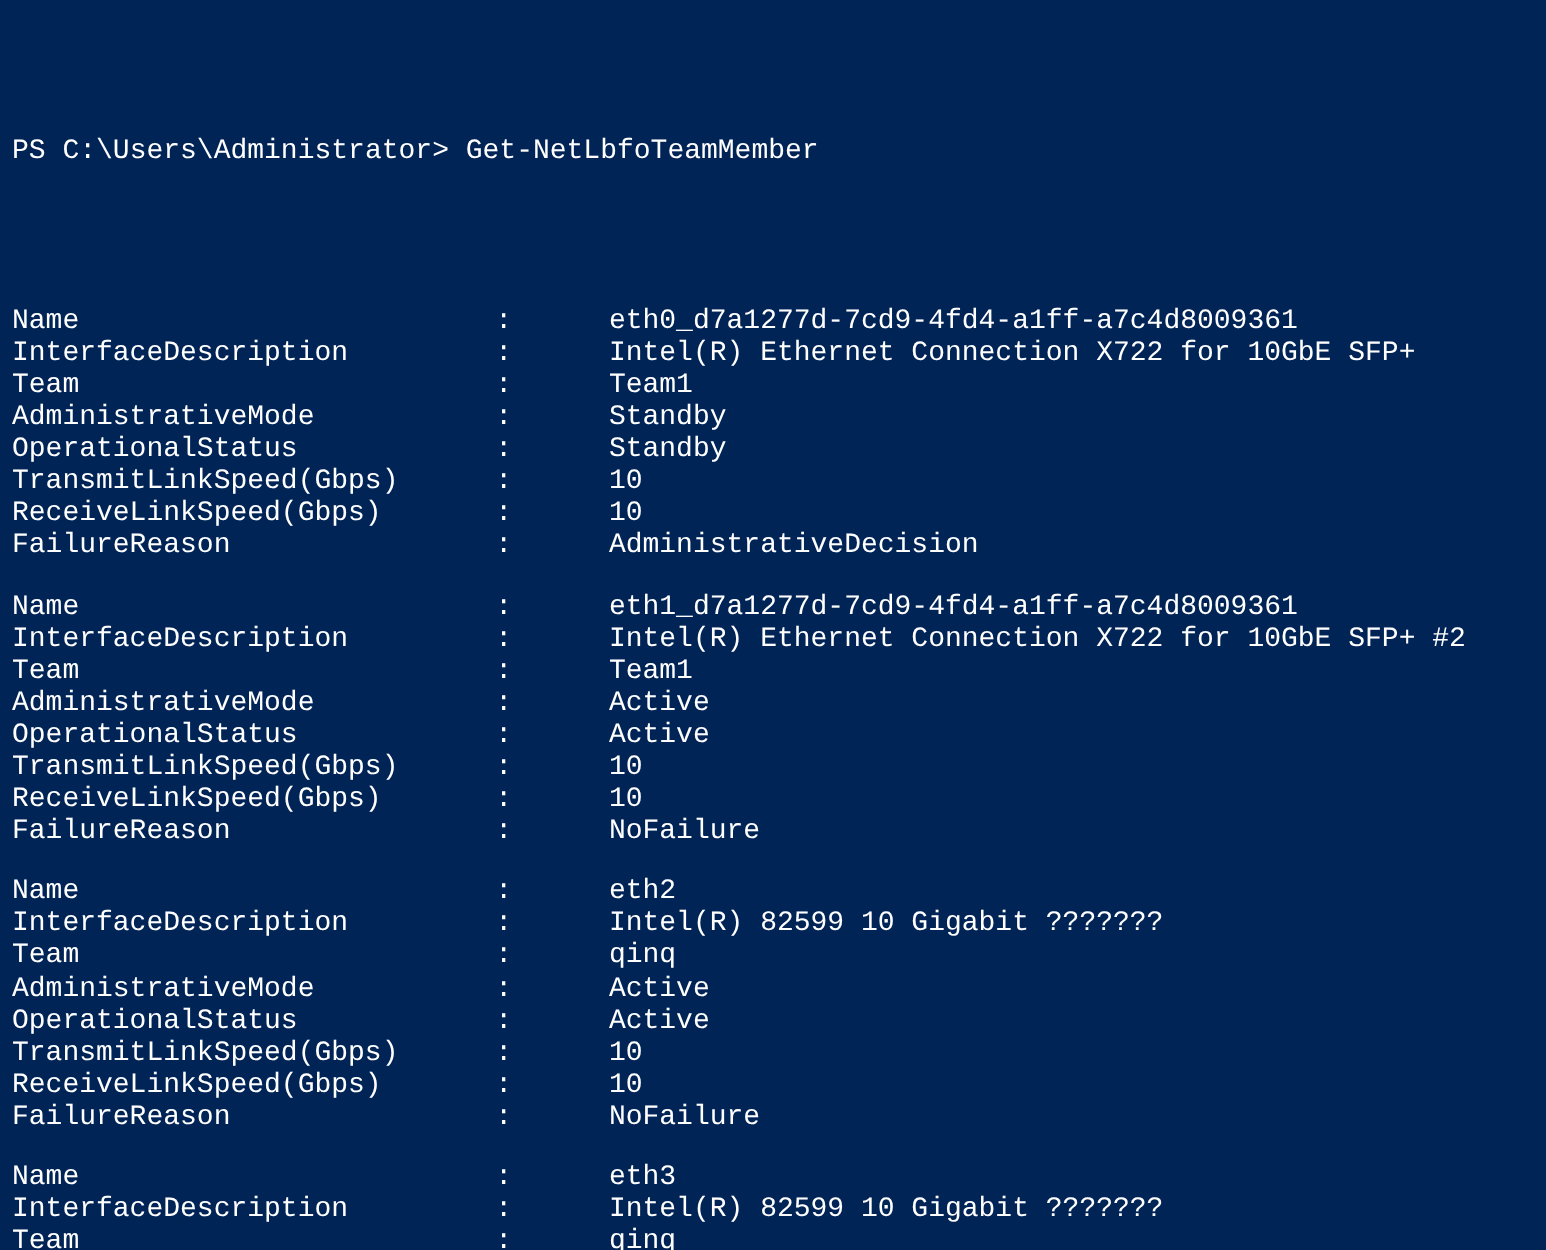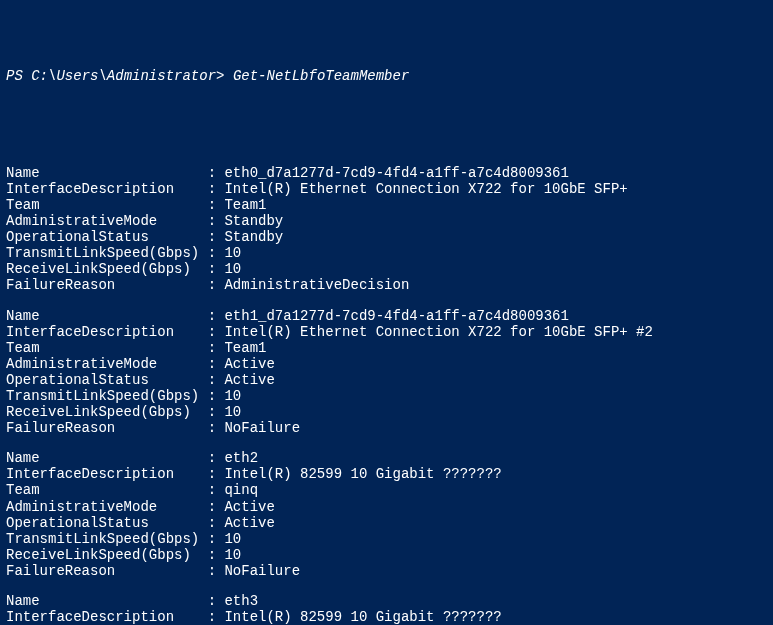--- a/index.html
+++ b/index.html
@@ -8,23 +8,23 @@
     color: #ffffff;
     font-family: Consolas, 'Courier New', monospace;
     font-size: 14px;
     line-height: 1.15;
     padding: 4px 6px;
     width: 773px;
     height: 625px;
     overflow: hidden;
     white-space: pre;
   }
-  .prompt-line { margin-bottom: 18px; font-style: italic; }
+  .prompt-line { margin-bottom: 6px; }
   .block { margin-top: 14px; }
-  .row { display: flex; }
+  .row { display: flex; gap: 40px; }
 </style>
 </head>
 <body>
 
 
 
 <div class="prompt-line"><span>PS </span><span>C:\Users\Administrator</span><span>&gt; </span><span>Get-NetLbfoTeamMember</span></div>
 <div> </div>
 <div id="output"><div class="block"><div class="row"><span>Name                    </span><span>: </span><span>eth0_d7a1277d-7cd9-4fd4-a1ff-a7c4d8009361</span></div><div class="row"><span>InterfaceDescription    </span><span>: </span><span>Intel(R) Ethernet Connection X722 for 10GbE SFP+</span></div><div class="row"><span>Team                    </span><span>: </span><span>Team1</span></div><div class="row"><span>AdministrativeMode      </span><span>: </span><span>Standby</span></div><div class="row"><span>OperationalStatus       </span><span>: </span><span>Standby</span></div><div class="row"><span>TransmitLinkSpeed(Gbps) </span><span>: </span><span>10</span></div><div class="row"><span>ReceiveLinkSpeed(Gbps)  </span><span>: </span><span>10</span></div><div class="row"><span>FailureReason           </span><span>: </span><span>AdministrativeDecision</span></div></div><div class="block"><div class="row"><span>Name                    </span><span>: </span><span>eth1_d7a1277d-7cd9-4fd4-a1ff-a7c4d8009361</span></div><div class="row"><span>InterfaceDescription    </span><span>: </span><span>Intel(R) Ethernet Connection X722 for 10GbE SFP+ #2</span></div><div class="row"><span>Team                    </span><span>: </span><span>Team1</span></div><div class="row"><span>AdministrativeMode      </span><span>: </span><span>Active</span></div><div class="row"><span>OperationalStatus       </span><span>: </span><span>Active</span></div><div class="row"><span>TransmitLinkSpeed(Gbps) </span><span>: </span><span>10</span></div><div class="row"><span>ReceiveLinkSpeed(Gbps)  </span><span>: </span><span>10</span></div><div class="row"><span>FailureReason           </span><span>: </span><span>NoFailure</span></div></div><div class="block"><div class="row"><span>Name                    </span><span>: </span><span>eth2</span></div><div class="row"><span>InterfaceDescription    </span><span>: </span><span>Intel(R) 82599 10 Gigabit ???????</span></div><div class="row"><span>Team                    </span><span>: </span><span>qinq</span></div><div class="row"><span>AdministrativeMode      </span><span>: </span><span>Active</span></div><div class="row"><span>OperationalStatus       </span><span>: </span><span>Active</span></div><div class="row"><span>TransmitLinkSpeed(Gbps) </span><span>: </span><span>10</span></div><div class="row"><span>ReceiveLinkSpeed(Gbps)  </span><span>: </span><span>10</span></div><div class="row"><span>FailureReason           </span><span>: </span><span>NoFailure</span></div></div><div class="block"><div class="row"><span>Name                    </span><span>: </span><span>eth3</span></div><div class="row"><span>InterfaceDescription    </span><span>: </span><span>Intel(R) 82599 10 Gigabit ???????</span></div><div class="row"><span>Team                    </span><span>: </span><span>qinq</span></div></div></div>
 

